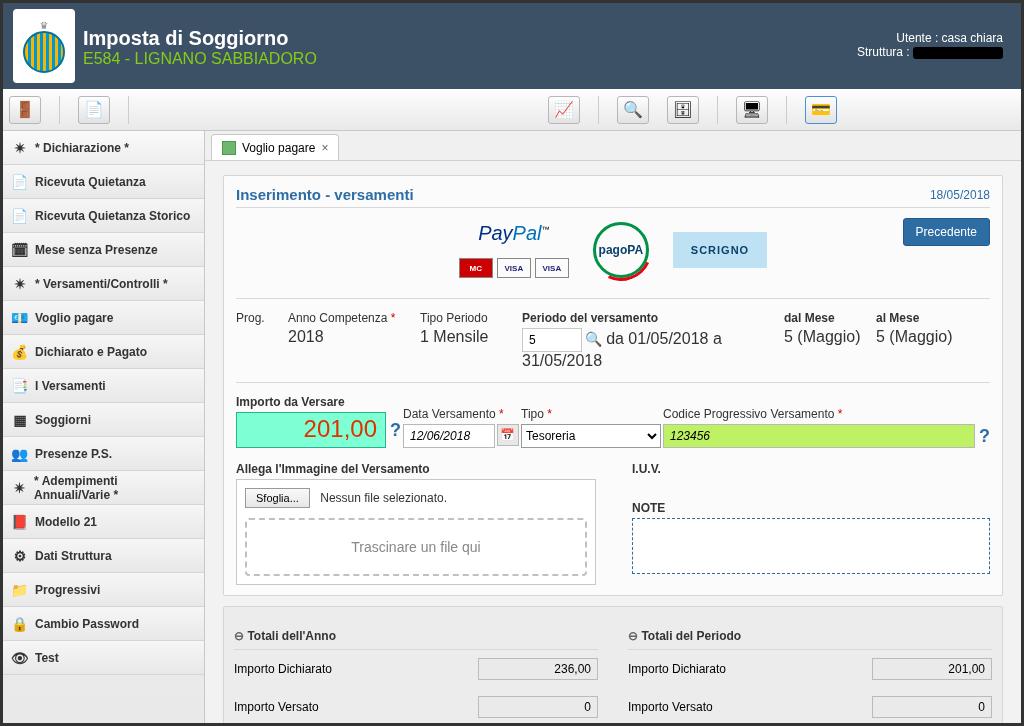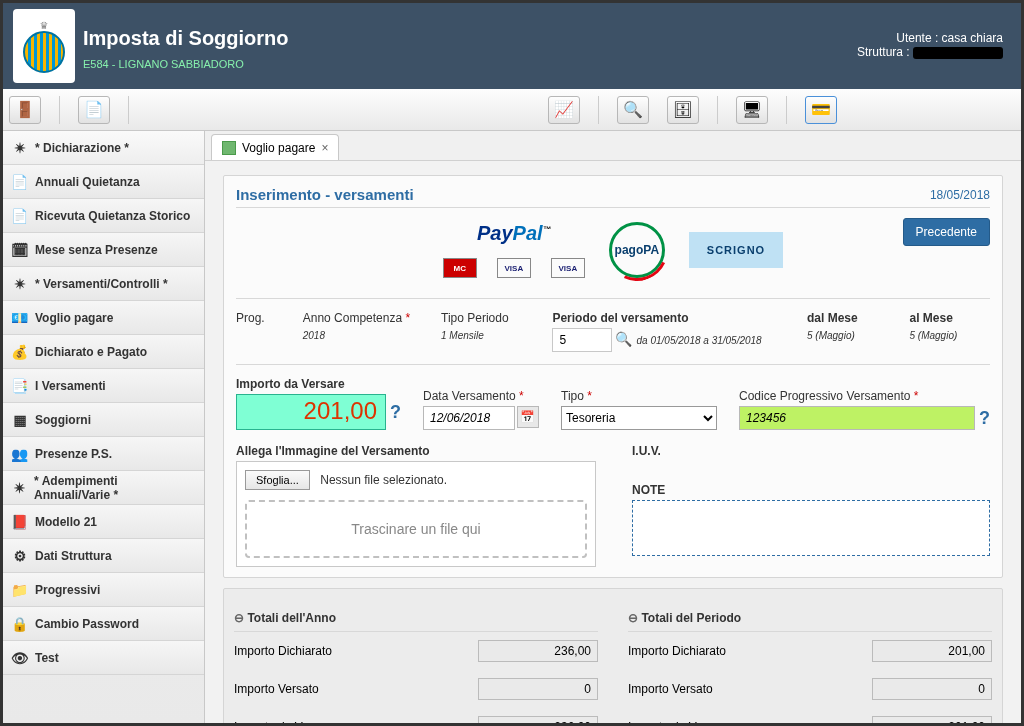--- a/index.html
+++ b/index.html
@@ -2,59 +2,59 @@
 <html><head>
 <meta charset="utf-8">
 <style>
 * { box-sizing: border-box; margin: 0; padding: 0; font-family: Arial, sans-serif; }
 body { background: #2a2a2a; width: 1024px; height: 726px; overflow: hidden; border: 3px solid #333; }
 .header { background: #3d5166; height: 86px; display: flex; align-items: flex-start; padding: 6px 10px; position: relative; }
 .logo { width: 62px; height: 74px; background: #fff; border-radius: 4px; margin-right: 8px; display: flex; flex-direction: column; align-items: center; justify-content: center; }
 .logo-crown { font-size: 10px; color: #888; }
 .logo-shield { width: 42px; height: 42px; border-radius: 50%; background: repeating-linear-gradient(90deg, #f7b500 0 3px, #0097d6 3px 6px); border: 2px solid #0073a0; }
 .header-title h1 { color: #fff; font-size: 20px; font-weight: bold; margin-top: 18px; }
-.header-title h2 { color: #86efac; font-size: 11px; font-weight: normal; margin-top: 8px; }
+.header-title h2 { color: #84cc16; font-size: 16px; font-weight: normal; }
 .header-user { position: absolute; right: 18px; top: 28px; color: #fff; text-align: right; font-size: 12px; }
 .header-user .blackout { display: inline-block; width: 90px; height: 12px; background: #000; vertical-align: middle; border-radius: 3px; }
 .toolbar { height: 42px; background: linear-gradient(#fdfdfd, #e9e9e9); border-bottom: 1px solid #c8c8c8; display: flex; align-items: center; padding: 0 6px; gap: 18px; }
 .toolbar .sep { width: 1px; height: 28px; background: #ccc; }
 .tool-btn { width: 32px; height: 28px; border: 1px solid #b7b7b7; border-radius: 3px; background: linear-gradient(#fefefe,#e2e2e2); display: inline-flex; align-items: center; justify-content: center; cursor: pointer; font-size: 16px; }
 .body { display: flex; height: 594px; }
 .sidebar { width: 202px; background: linear-gradient(#f3f3f3,#e9e9e9); border-right: 1px solid #c8c8c8; }
 .side-item { height: 34px; display: flex; align-items: center; padding: 0 8px; font-size: 12px; font-weight: bold; color: #333; border-bottom: 1px solid #d5d5d5; cursor: pointer; gap: 6px; background: linear-gradient(#f6f6f6,#e8e8e8); }
 .side-item.active { background: linear-gradient(#fafafa,#eeeeee); }
 .side-item .ico { width: 18px; height: 18px; display: inline-flex; align-items: center; justify-content: center; font-size: 14px; }
 .main { flex: 1; background: #f2f2f2; overflow: auto; }
 .tab-bar { height: 30px; background: #f0f0f0; border-bottom: 1px solid #d0d0d0; display: flex; align-items: flex-end; padding-left: 6px; }
 .tab { background: #fff; border: 1px solid #c8c8c8; border-bottom: none; border-radius: 4px 4px 0 0; height: 26px; padding: 0 10px; font-size: 12px; display: flex; align-items: center; gap: 6px; }
 .tab-ico { width: 14px; height: 14px; background: #6fb76f; border: 1px solid #4a9a4a; display: inline-block; }
 .content { padding: 14px 18px; }
 .panel-title-row { display: flex; justify-content: space-between; align-items: center; color: #2e6da4; font-weight: bold; font-size: 15px; border-bottom: 1px solid #d8d8d8; padding-bottom: 4px; }
 .panel-title-row .date { color: #2e6da4; font-size: 12px; font-weight: normal; }
 .logos-row { display: flex; justify-content: center; align-items: center; gap: 24px; padding: 14px 0; position: relative; }
-.pay-pal { font-weight: bold; font-style: italic; font-size: 20px; }
+.pay-pal { font-weight: normal; font-style: italic; font-size: 20px; }
 .pay-pal .p1 { color: #003087; } .pay-pal .p2 { color: #0070ba; }
-.card-strip { display: flex; gap: 20px; margin-top: 13px; }
+.card-strip { display: flex; gap: 4px; margin-top: 13px; }
 .mini-card { width: 34px; height: 20px; border: 1px solid #888; font-size: 8px; font-weight: bold; display: flex; align-items: center; justify-content: center; }
 .pago-pa { width: 56px; height: 56px; border-radius: 50%; border: 3px solid #009245; display: flex; align-items: center; justify-content: center; font-size: 12px; font-weight: bold; color: #0a3f6e; position: relative; }
 .pago-pa::after { content: ''; position: absolute; width: 56px; height: 56px; border-radius: 50%; border: 3px solid transparent; border-bottom-color: #e30613; transform: rotate(-20deg); }
 .scrigno { background: #bfe1f4; color: #0a3f6e; font-weight: bold; font-size: 11px; padding: 12px 18px; letter-spacing: 1px; }
 .btn-prec { position: absolute; right: 0; top: 10px; background: #2e6da4; color: #fff; border: 1px solid #245a89; padding: 6px 12px; font-size: 12px; border-radius: 3px; cursor: pointer; }
-.row { display: flex; gap: 22px; align-items: flex-start; padding: 6px 0; font-size: 12px; }
+.row { display: flex; gap: 2px; align-items: flex-start; padding: 6px 0; font-size: 12px; }
 .field-label { color: #333; font-size: 12px; display: block; margin-bottom: 3px; }
 .req { color: #c00; }
-.field-val { color: #333; font-size: 10px; font-style: italic; }
+.field-val { color: #333; font-size: 16px; }
 .periodo-box { border: 1px solid #c8c8c8; background: #fff; height: 24px; width: 60px; padding: 0 6px; font-size: 12px; display: inline-block; }
 .mag-icon { color: #2e6da4; cursor: pointer; font-size: 14px; }
 .sep-line { border-top: 1px solid #d8d8d8; margin: 6px 0; }
 .importo-box { background: #7fffd4; border: 1px solid #29b38f; height: 36px; width: 150px; text-align: right; font-size: 24px; color: #d30; font-weight: normal; padding: 2px 8px; }
 .help-q { color: #2e6da4; font-size: 18px; font-weight: bold; cursor: pointer; margin-left: 4px; }
 .input-text { border: 1px solid #b8b8b8; background: #fff; height: 24px; padding: 0 6px; font-size: 12px; font-style: italic; }
 .input-yellow { background: #bef264; }
-.select-box { border: 1px solid #999; background: #fff; height: 24px; font-size: 12px; width: 156px; }
+.select-box { border: 1px solid #999; background: #fff; height: 24px; font-size: 12px; width: 140px; }
 .cal-ico { display: inline-flex; width: 22px; height: 22px; background: #e8e8e8; border: 1px solid #b8b8b8; align-items: center; justify-content: center; font-size: 12px; color: #2e6da4; cursor: pointer; }
 .upload-area { border: 1px solid #c8c8c8; background: #fff; padding: 8px; width: 360px; }
 .file-btn { border: 1px solid #999; background: linear-gradient(#fafafa,#e6e6e6); padding: 3px 10px; font-size: 11px; cursor: pointer; }
 .no-file { font-size: 12px; color: #333; margin-left: 6px; }
 .drop-zone { border: 2px dashed #c0c0c0; height: 58px; margin-top: 10px; display: flex; align-items: center; justify-content: center; color: #888; font-size: 14px; border-radius: 4px; }
 .note-area { border: 1px dashed #2e6da4; width: 100%; height: 56px; background: #fff; resize: none; font-size: 12px; padding: 4px; }
 .totals-row { display: flex; gap: 30px; padding: 10px 0; }
 .totals-col { flex: 1; }
 .totals-head { font-size: 12px; font-weight: bold; color: #333; border-bottom: 1px solid #d8d8d8; padding: 6px 0; }
 .totals-head::before { content: '⊖ '; color: #666; }
@@ -101,21 +101,21 @@
 </div>
 
 <div class="body">
   <div class="sidebar">
     <div class="side-item active">
         <span class="ico">✴</span>
         <span>* Dichiarazione *</span>
       </div>
     <div class="side-item">
         <span class="ico">📄</span>
-        <span>Annuali Quietanza</span>
+        <span>Ricevuta Quietanza</span>
       </div>
     <div class="side-item">
         <span class="ico">📄</span>
         <span>Ricevuta Quietanza Storico</span>
       </div>
     <div class="side-item">
         <span class="ico">🗓</span>
         <span>Mese senza Presenze</span>
       </div>
     <div class="side-item">

